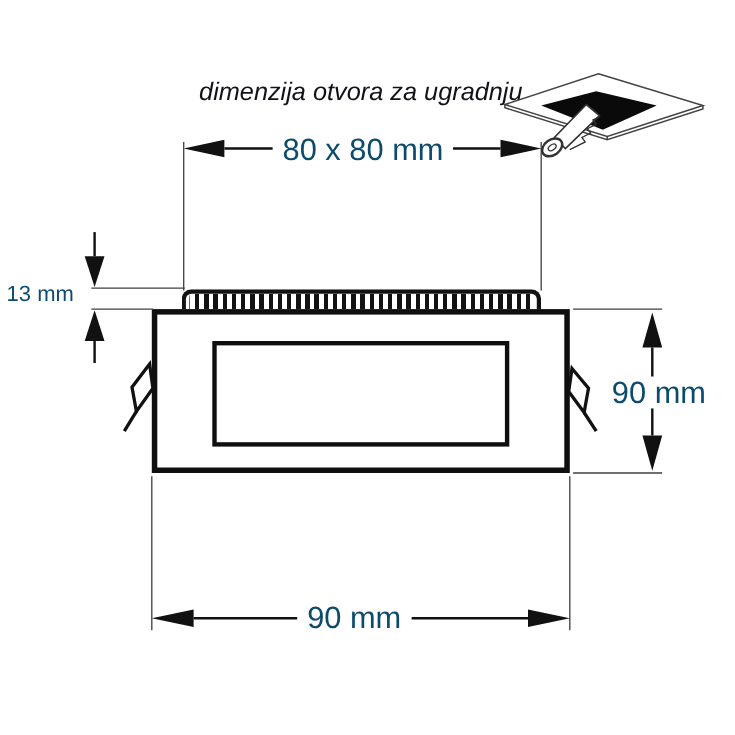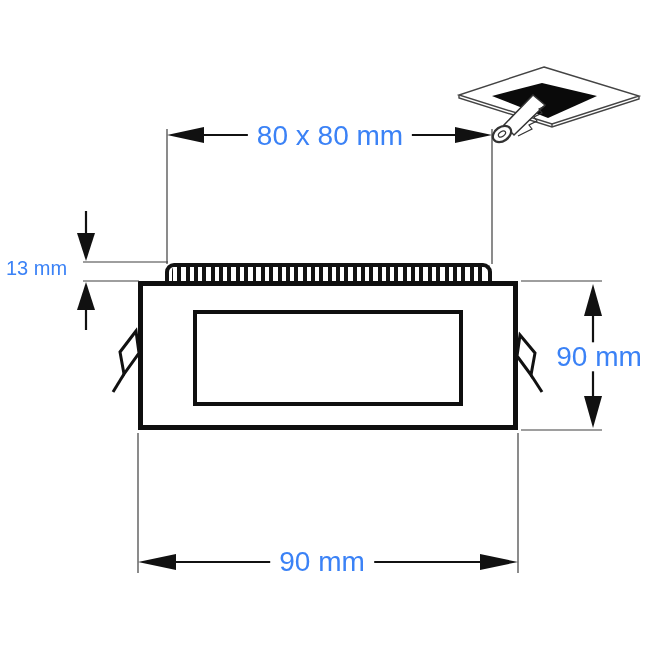--- a/index.html
+++ b/index.html
@@ -1,21 +1,21 @@
 <!DOCTYPE html>
 <html><head>
 <meta charset="utf-8">
 <style>
   html,body{margin:0;padding:0;background:#ffffff;}
   .stage{
     position:relative;width:668px;height:668px;background:#ffffff;overflow:hidden;
     font-family:"Liberation Sans","DejaVu Sans",sans-serif;color:#0b0b0f;
   }
   .label{
-    position:absolute;white-space:nowrap;color:#3b82f6;background:#ffffff;
+    position:absolute;white-space:nowrap;color:#0c4a6e;background:#ffffff;
     line-height:1.05;
   }
   .label.nobg{background:transparent;}
   .title{
     position:absolute;left:328px;top:70px;transform:translateX(-50%);
     font-style:italic;font-size:23px;white-space:nowrap;color:#121218;
   }
   .dim-text{font-size:28px;transform:translate(-50%,-50%);padding:0 9px;}
   .fin-block{
     position:absolute;left:165px;top:263px;width:327px;height:18px;
@@ -35,20 +35,21 @@
     box-sizing:border-box;border:4px solid #0f0f0f;background:#ffffff;
   }
   svg{display:block;}
   .overlay{position:absolute;left:0;top:0;pointer-events:none;}
 </style>
 </head>
 <body>
 
 <div class="stage">
 
+  <div class="title">dimenzija otvora za ugradnju</div>
 
   <div class="fin-block"></div>
   <div class="body-rect"></div>
   <div class="panel-rect"></div>
 
   <svg class="overlay" width="668" height="668" viewBox="0 0 668 668">
 
     <g stroke="#3f3f3f" stroke-width="1.2">
       <line x1="167" y1="129" x2="167" y2="264"></line>
       <line x1="492" y1="129" x2="492" y2="264"></line>

